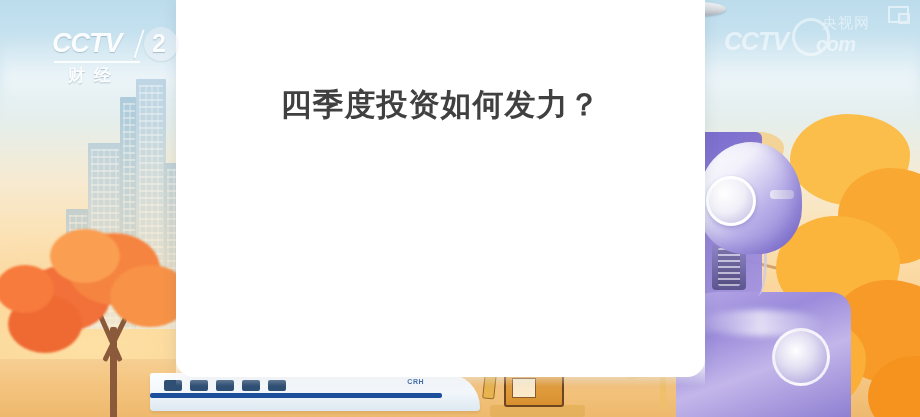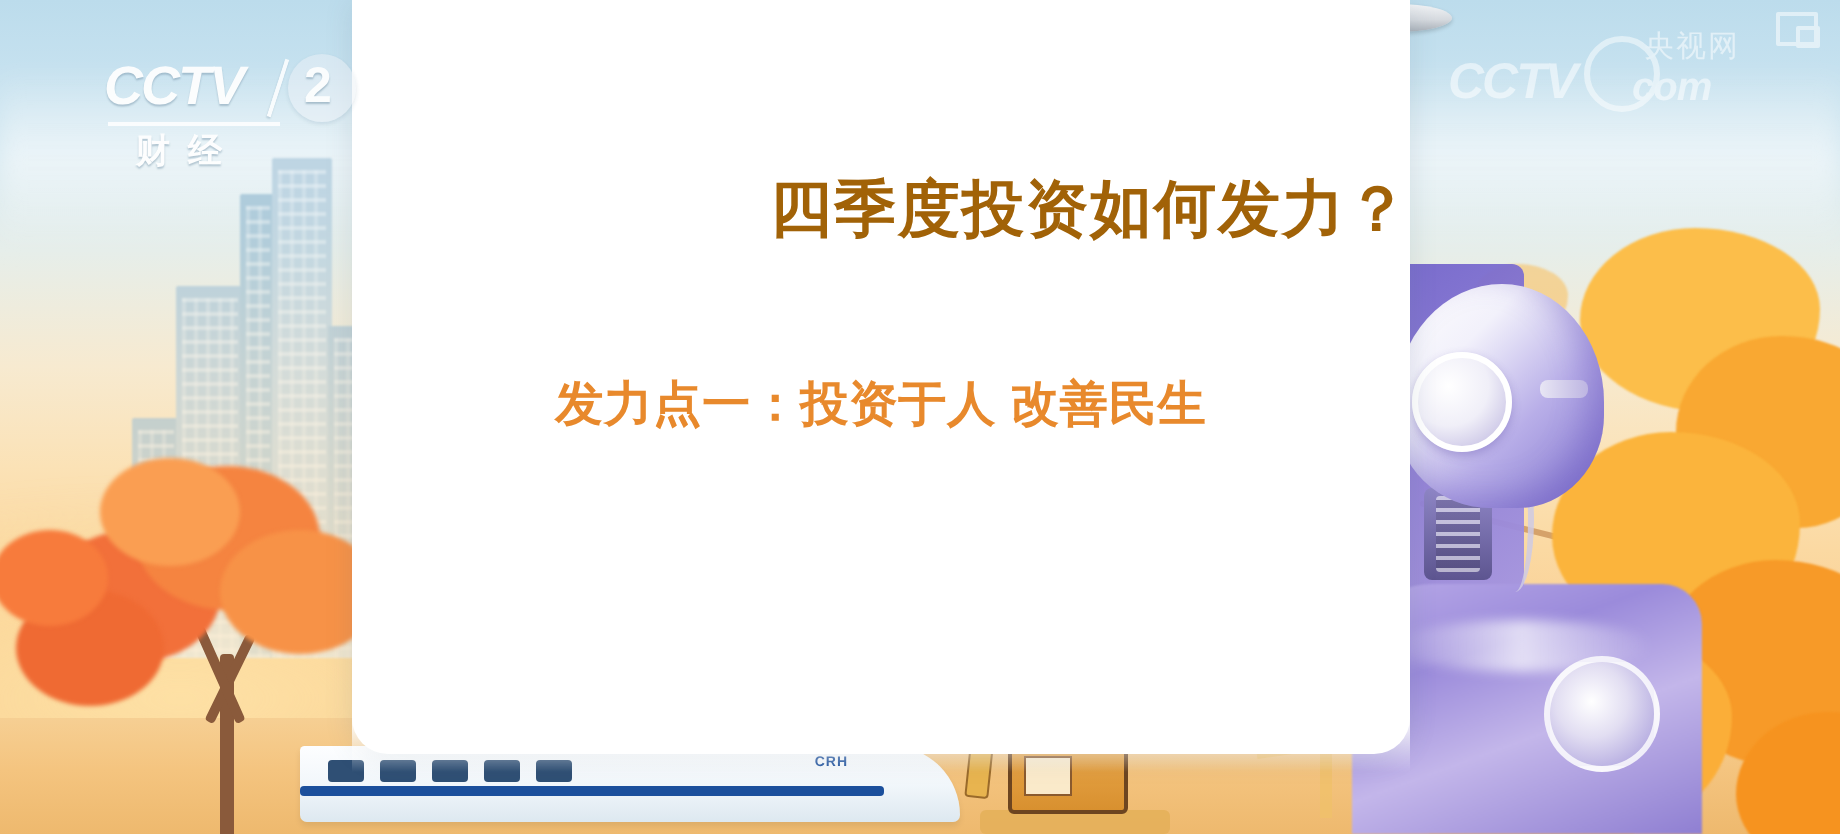--- a/index.html
+++ b/index.html
@@ -395,24 +395,24 @@
     width: 529px;
     height: 56px;
     background: linear-gradient(to bottom, rgba(255,255,255,1) 0%, rgba(255,255,255,0.92) 55%, rgba(255,255,255,0) 100%);
     pointer-events: none;
   }
 
   .card-title {
     position: absolute;
     left: 0; right: 0;
     top: 86px;
-    text-align: right;
+    text-align: center;
     font-size: 31px;
     font-weight: bold;
-    color: #a16207;
+    color: #404040;
     letter-spacing: 1px;
     line-height: 1.2;
   }
   .card-subtitle {
     position: absolute;
     left: 0; right: 0;
     top: 189px;
     text-align: center;
     font-size: 24px;
     font-weight: bold;
@@ -640,21 +640,20 @@
     <div class="rotor r2">
       <div class="rotor-dot" style="left:22px; top:4px;"></div>
     </div>
     <div class="drone-body"></div>
     <div class="drone-leg" style="left:50px; top:24px; transform:rotate(14deg);"></div>
     <div class="drone-leg" style="left:70px; top:24px; transform:rotate(-14deg);"></div>
   </div>
 
   <div class="card">
     <div class="card-title">四季度投资如何发力？</div>
-    <div class="card-subtitle">发力点一：投资于人 改善民生</div>
   </div>
   <div class="card-fade"></div>
 
   <div class="cctv-logo">
     <div class="cctv-two-circle"></div>
     <div class="cctv-word">CCTV</div>
     <div class="cctv-slash"></div>
     <div class="cctv-two">2</div>
     <div class="cctv-underline"></div>
     <div class="cctv-cn">财经</div>

